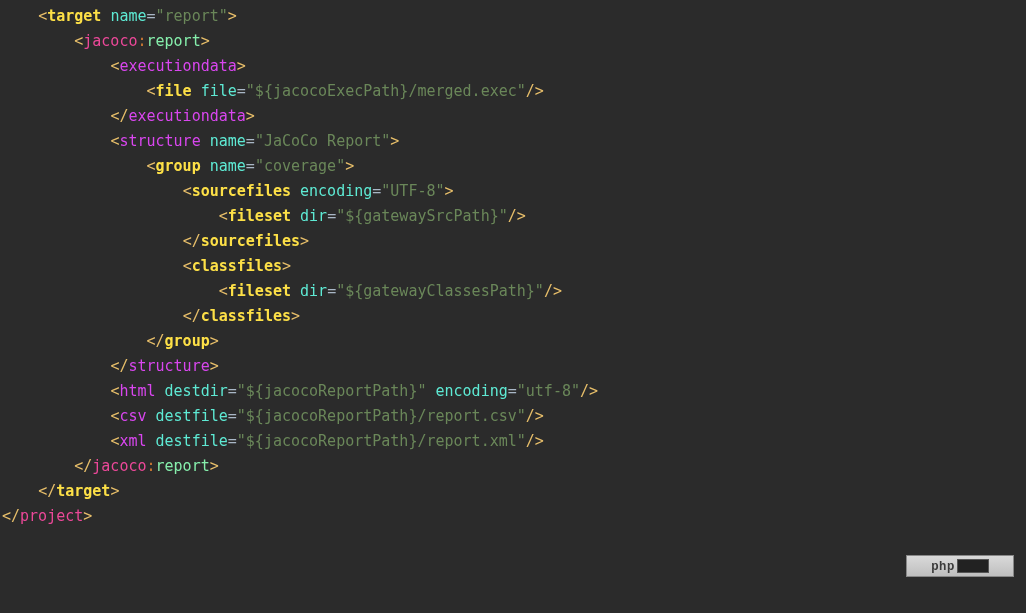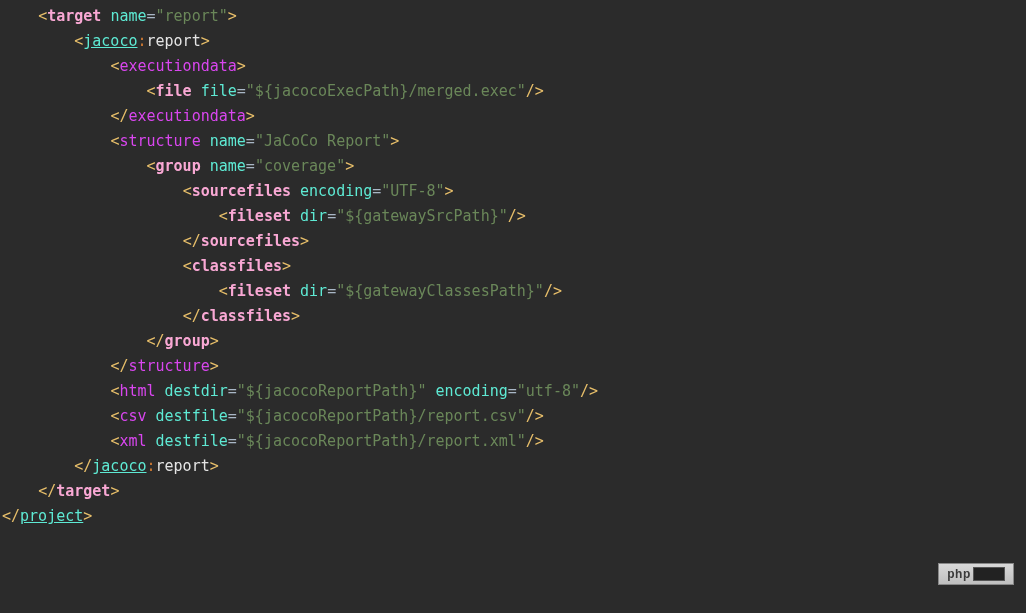--- a/index.html
+++ b/index.html
@@ -14,33 +14,33 @@
       overflow: hidden;
       position: relative;
       padding-top: 4px;
     }
     .code-area {
       padding-left: 2px;
       white-space: pre;
     }
     .line { display: block; } 
     .bracket { color: #e8bf6a; } 
-    .tag-y { color: #f9a8d4; font-weight: bold; } 
+    .tag-y { color: #fde047; font-weight: bold; } 
     .tag-r { color: #d946ef; } 
-    .tag-b { color: #5eead4; text-decoration: underline; } 
-    .tag-rep { color: #e5e5e5; text-align: center; } 
+    .tag-b { color: #ec4899; } 
+    .tag-rep { color: #86efac; text-align: center; } 
     .attr { color: #5eead4; } 
     .eq { color: #a9b7c6; }
     .val { color: #6a8759; } 
     .colon { color: #cc7832; }
     .watermark {
       position: absolute;
-      bottom: 28px;
+      bottom: 36px;
       right: 12px;
-      width: 76px;
+      width: 108px;
       height: 22px;
       background: linear-gradient(#d9d9d9, #bfbfbf);
       border: 1px solid #888;
       display: flex;
       align-items: center;
       justify-content: center;
     }
     .watermark-inner {
       display: flex;
       align-items: center;

